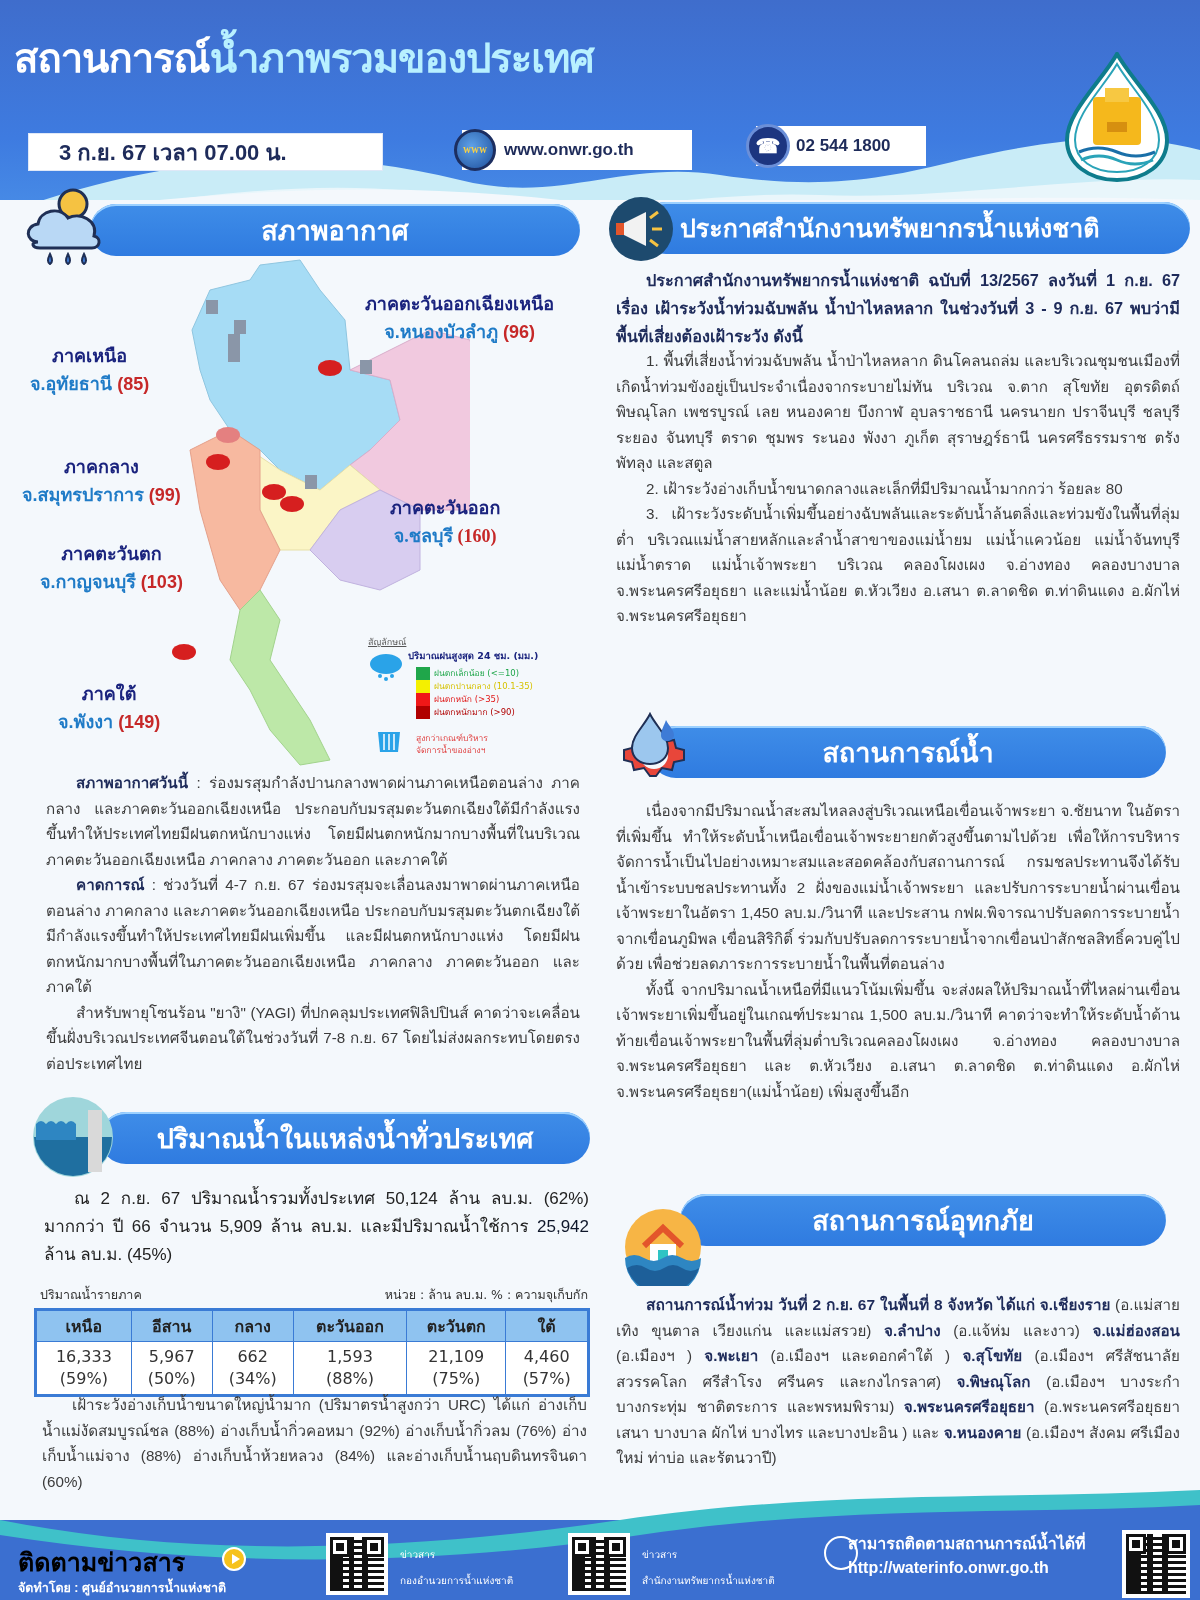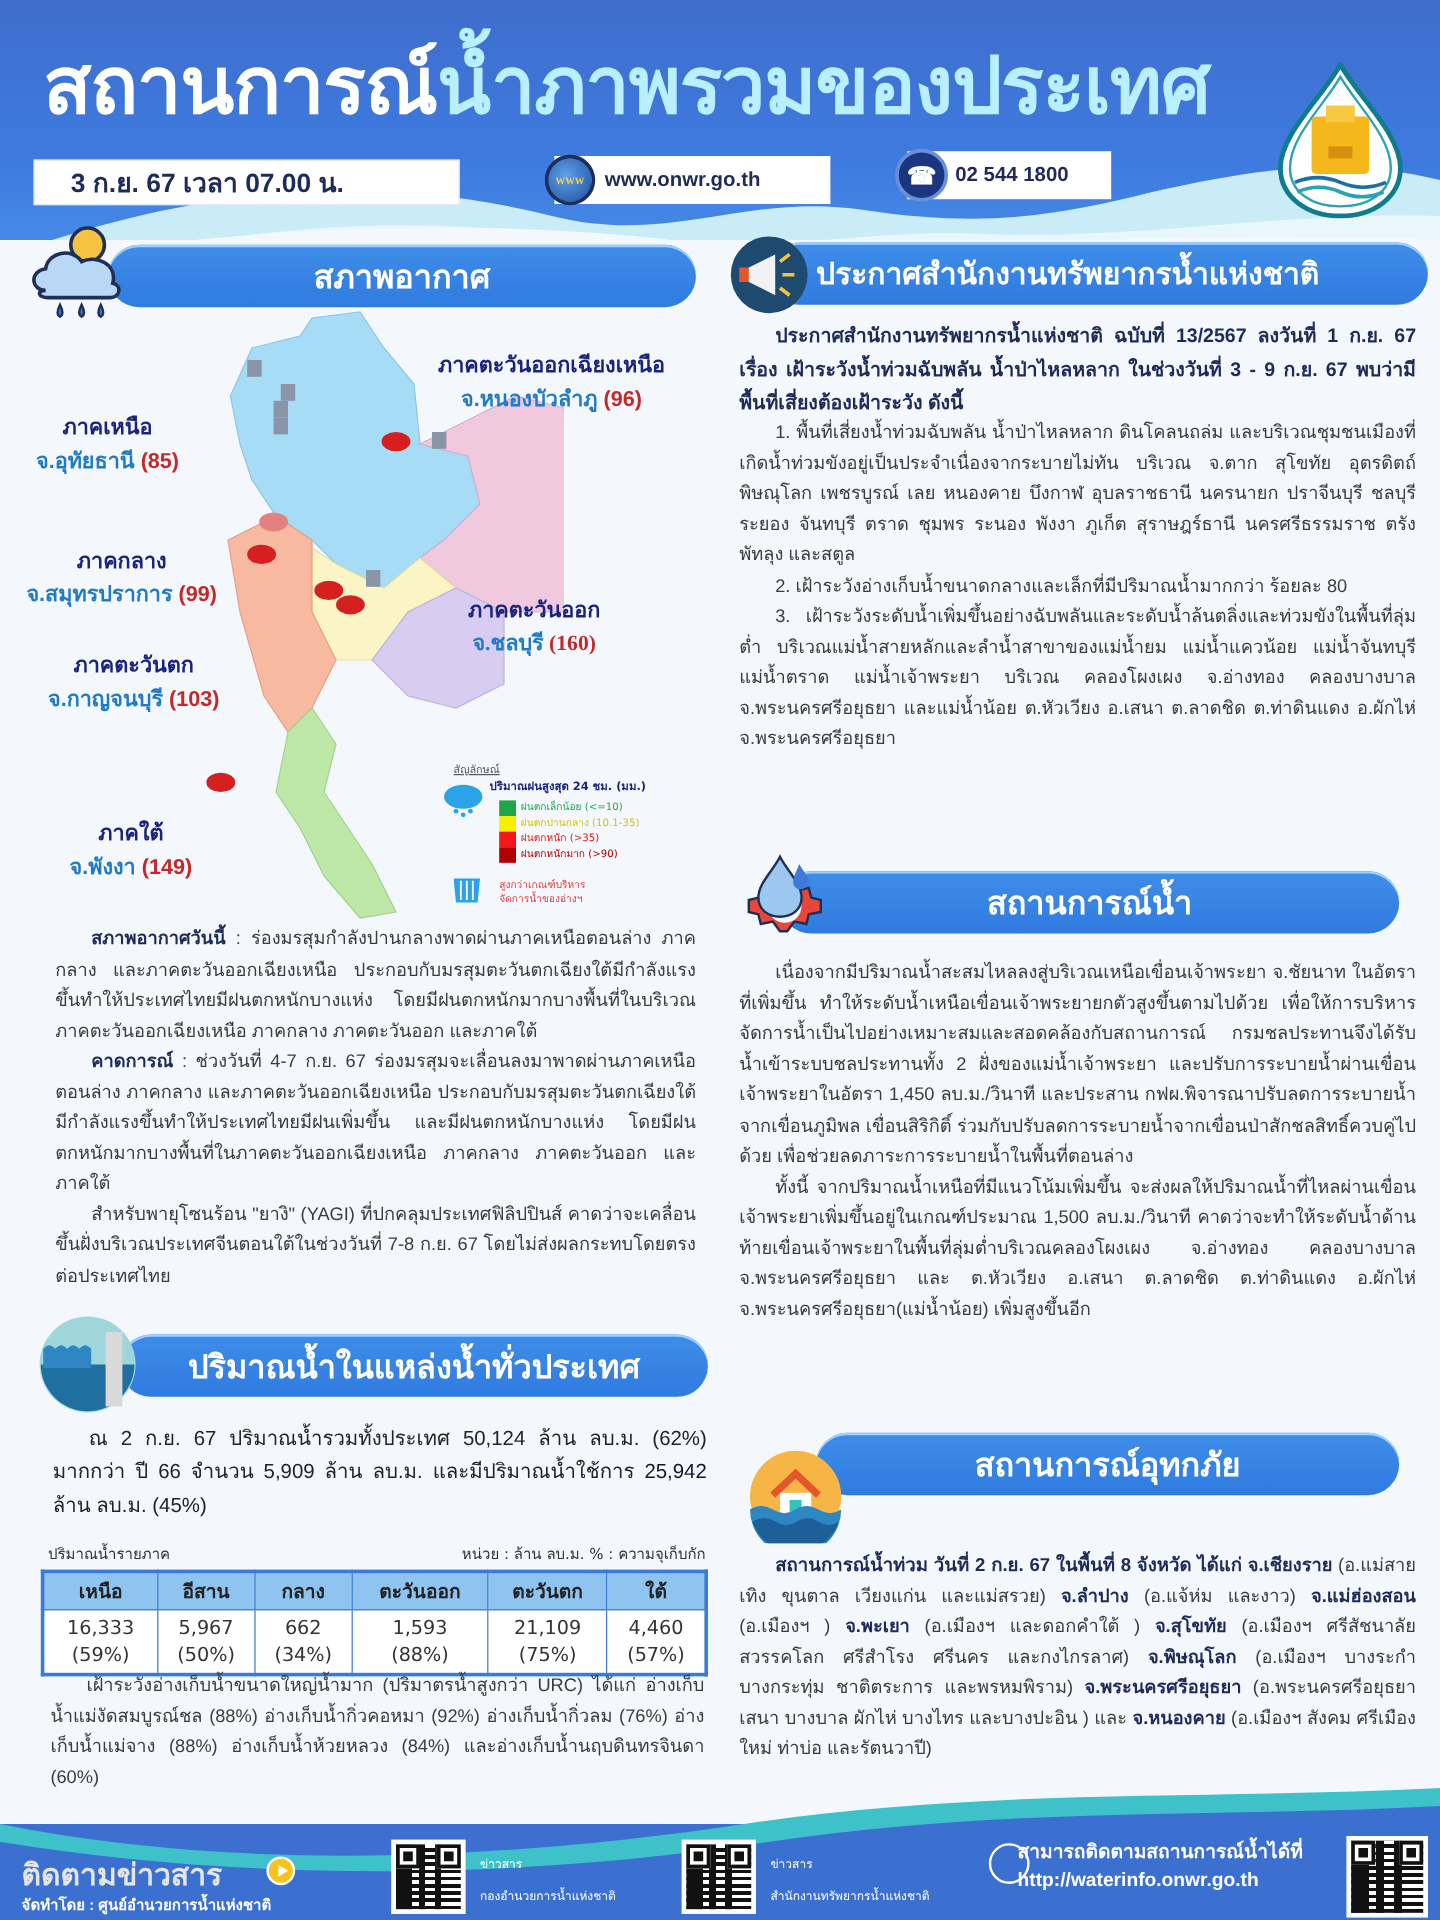--- a/index.html
+++ b/index.html
@@ -12,23 +12,23 @@
   }
   
   .header-bg {
     position: absolute; left: 0; top: 0; width: 1200px; height: 230px;
     background: linear-gradient(180deg, #3f6dcc 0%, #3e7be0 60%, #4a90e8 100%);
   }
   .header-wave {
     position: absolute; left: 0; top: 120px; width: 1200px; height: 130px;
   }
   .main-title {
-    position: absolute; left: 36px; top: 38px;
+    position: absolute; left: 14px; top: 38px;
     font-family: "Liberation Sans", sans-serif; font-weight: 700;
-    font-size: 66px; letter-spacing: -1px; line-height: 1;
+    font-size: 40px; letter-spacing: -1px; line-height: 1;
     white-space: nowrap;
   }
   .main-title .t1 { color: #ffffff; }
   .main-title .t2 { color: #b8f0ff; }
   .date-box {
     position: absolute; left: 28px; top: 133px; width: 355px; height: 38px;
     background: #fff; border: 1px solid #dfe8f7;
     font-family: "Liberation Sans", sans-serif; font-weight: 700; font-size: 22px;
     color: #1e2b5a; display: flex; align-items: center; padding-left: 30px;
   }
@@ -78,42 +78,42 @@
   
   .map-wrap { position: absolute; left: 170px; top: 260px; width: 280px; height: 500px; }
   .region-label {
     position: absolute; text-align: center; font-family: "Liberation Sans", sans-serif; font-weight: 700;
     font-size: 18px; line-height: 28px; white-space: nowrap;
   }
   .region-label .rname { color: #1a237e; display:block; }
   .region-label .prov { color: #1f7bc7; }
   .region-label .val { color: #c62828; }
   .legend { position: absolute; left: 368px; top: 636px; width: 220px; font-size: 8.5px; line-height: 12px; }
-  .legend .lt { color: #555; text-decoration: underline; font-size: 9px; margin-left: 10px; }
+  .legend .lt { color: #555; text-decoration: underline; font-size: 9px; }
   .legend .ls { color: #1a237e; font-weight: 700; font-size: 9.5px; position:absolute; left: 40px; top: 14px; white-space:nowrap;}
   .legend .sw { position:absolute; left: 48px; width: 14px; height: 13px; }
   .legend .sl { position:absolute; left: 66px; white-space:nowrap; font-size: 8.5px; }
   
   .tbl-caption { position: absolute; left: 40px; top: 1285px; width: 548px; font-size: 12.5px; color:#333; display:flex; justify-content:space-between;}
   .tbl {
     position: absolute; left: 34px; top: 1308px; width: 556px; border-collapse: collapse;
     border: 3px solid #3a7bd5;
   }
   .tbl th {
     background: #8fc3f0; color: #222; font-family: "DejaVu Sans", sans-serif; font-weight: 700;
     font-size: 16px; height: 32px; border: 1px solid #3a7bd5;
   }
   .tbl td {
     background: #fff; text-align: center; font-size: 16px; line-height: 22px; color: #333;
     border: 1px solid #3a7bd5; padding: 4px 0;
   }
   
   .footer-bg { position: absolute; left: 0; top: 1490px; width: 1200px; height: 110px; }
   .footer-title {
-    position: absolute; left: 18px; top: 1542px; color: #e5e5e5;
+    position: absolute; left: 18px; top: 1542px; color: #000000;
     font-family: "Liberation Sans", sans-serif; font-weight: 700; font-size: 25px;
   }
   .footer-play { position:absolute; left: 222px; top: 1547px; width: 24px; height: 24px; border-radius:50%; background:#f6c21c; border:2px solid #fff;}
   .footer-play::after { content:""; position:absolute; left:8px; top:5px; border-left:8px solid #fff; border-top:5px solid transparent; border-bottom:5px solid transparent;}
   .footer-sub { position:absolute; left: 18px; top: 1578px; color:#fff; font-size: 12.5px; font-weight:700; font-family: "Liberation Sans", sans-serif;}
   .qr { position: absolute; width: 62px; height: 62px; background: #fff; padding: 4px; }
   .qr-inner {
     width: 100%; height: 100%;
     background:
       linear-gradient(90deg, #111 0 25%, transparent 25% 35%, #111 35% 45%, transparent 45% 60%, #111 60% 70%, transparent 70%),

